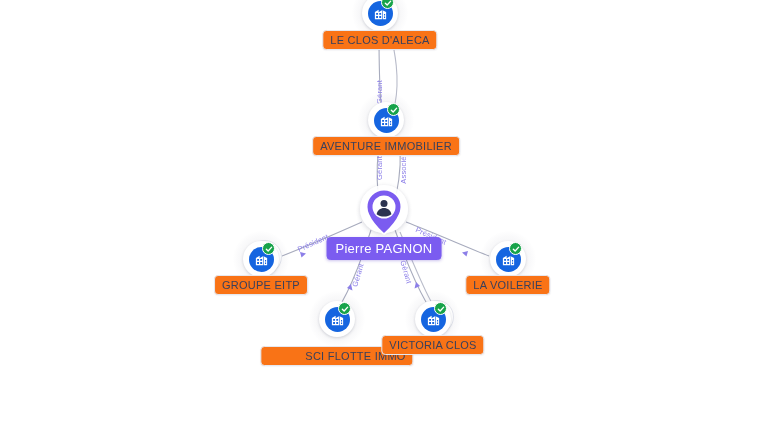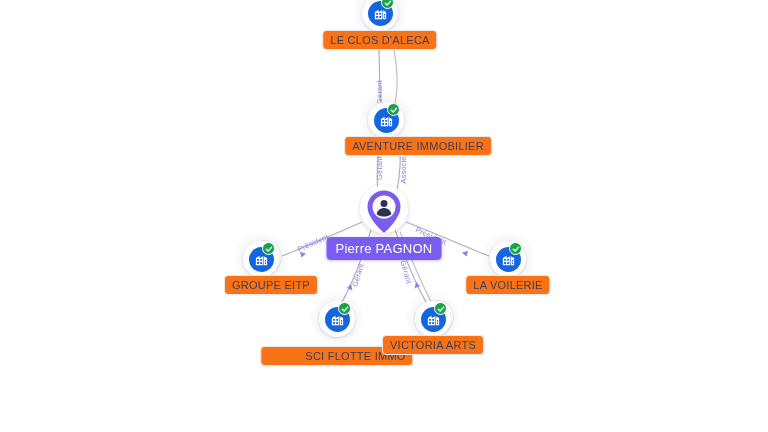--- a/index.html
+++ b/index.html
@@ -198,21 +198,21 @@
               <path d="M16 21V7.2l5 2.3V21h-5zm1.6-2h1.8v-2.4h-1.8V19zm0-4h1.8v-2.4h-1.8V15z"></path>
             </svg>
           </div>
         </div>
         <div class="badge">
           <svg width="8" height="8" viewBox="0 0 24 24" fill="none" stroke="#ffffff" stroke-width="4" stroke-linecap="round" stroke-linejoin="round">
             <path d="M4 12.5l5.5 5.5L20 6.5"></path>
           </svg>
         </div>
       </div>
-      <div class="node-label" style="left: 386px; top: 136px; margin-left: 32px;">AVENTURE IMMOBILIER</div>
+      <div class="node-label" style="left: 386px; top: 136px;">AVENTURE IMMOBILIER</div>
       <div class="node" style="left: 384px; top: 212px;">
         <div class="node-glow"></div>
         <div class="pin-wrap">
           <div class="pin-halo"></div>
           <svg class="pin-svg" width="42" height="48" viewBox="0 0 42 48">
             <path d="M21 1.5C11.3 1.5 3.5 9.3 3.5 19c0 11.4 13.9 24.1 16.3 26.2a1.8 1.8 0 0 0 2.4 0C24.6 43.1 38.5 30.4 38.5 19 38.5 9.3 30.7 1.5 21 1.5z" fill="#7b5cf0" stroke="#ffffff" stroke-width="2"></path>
             <circle cx="21" cy="19" r="11.5" fill="#ffffff"></circle>
             <circle cx="21" cy="15.4" r="3.5" fill="#2b3350"></circle>
             <path d="M13.6 26.2c.9-4 3.8-6.1 7.4-6.1s6.5 2.1 7.4 6.1c-2 1.6-4.5 2.4-7.4 2.4s-5.4-.8-7.4-2.4z" fill="#2b3350"></path>
           </svg>
@@ -230,21 +230,21 @@
               <path d="M16 21V7.2l5 2.3V21h-5zm1.6-2h1.8v-2.4h-1.8V19zm0-4h1.8v-2.4h-1.8V15z"></path>
             </svg>
           </div>
         </div>
         <div class="badge">
           <svg width="8" height="8" viewBox="0 0 24 24" fill="none" stroke="#ffffff" stroke-width="4" stroke-linecap="round" stroke-linejoin="round">
             <path d="M4 12.5l5.5 5.5L20 6.5"></path>
           </svg>
         </div>
       </div>
-      <div class="node-label" style="left: 271px; top: 275px; text-align: right;">GROUPE EITP</div>
+      <div class="node-label" style="left: 261px; top: 275px; text-align: right;">GROUPE EITP</div>
       <div class="node" style="left: 337px; top: 319px;">
         <div class="node-glow"></div>
         <div class="puck">
           <div class="disc">
             <svg width="15" height="15" viewBox="0 0 24 24" fill="#ffffff">
               <path d="M3 21V9.5l6-3.5v4l6-3.5V21H3zm2-2h3v-3H5v3zm0-5h3v-3H5v3zm5 5h3v-3h-3v3zm0-5h3v-3h-3v3z"></path>
               <path d="M16 21V7.2l5 2.3V21h-5zm1.6-2h1.8v-2.4h-1.8V19zm0-4h1.8v-2.4h-1.8V15z"></path>
             </svg>
           </div>
         </div>
@@ -266,21 +266,21 @@
               <path d="M16 21V7.2l5 2.3V21h-5zm1.6-2h1.8v-2.4h-1.8V19zm0-4h1.8v-2.4h-1.8V15z"></path>
             </svg>
           </div>
         </div>
         <div class="badge">
           <svg width="8" height="8" viewBox="0 0 24 24" fill="none" stroke="#ffffff" stroke-width="4" stroke-linecap="round" stroke-linejoin="round">
             <path d="M4 12.5l5.5 5.5L20 6.5"></path>
           </svg>
         </div>
       </div>
-      <div class="node-label" style="left: 433px; top: 335px;">VICTORIA ARTS</div>
+      <div class="node-label" style="left: 433px; top: 335px;">VICTORIA CLOS</div>
       <div class="node" style="left: 508px; top: 259px;">
         <div class="node-glow"></div>
         <div class="puck">
           <div class="disc">
             <svg width="15" height="15" viewBox="0 0 24 24" fill="#ffffff">
               <path d="M3 21V9.5l6-3.5v4l6-3.5V21H3zm2-2h3v-3H5v3zm0-5h3v-3H5v3zm5 5h3v-3h-3v3zm0-5h3v-3h-3v3z"></path>
               <path d="M16 21V7.2l5 2.3V21h-5zm1.6-2h1.8v-2.4h-1.8V19zm0-4h1.8v-2.4h-1.8V15z"></path>
             </svg>
           </div>
         </div>

